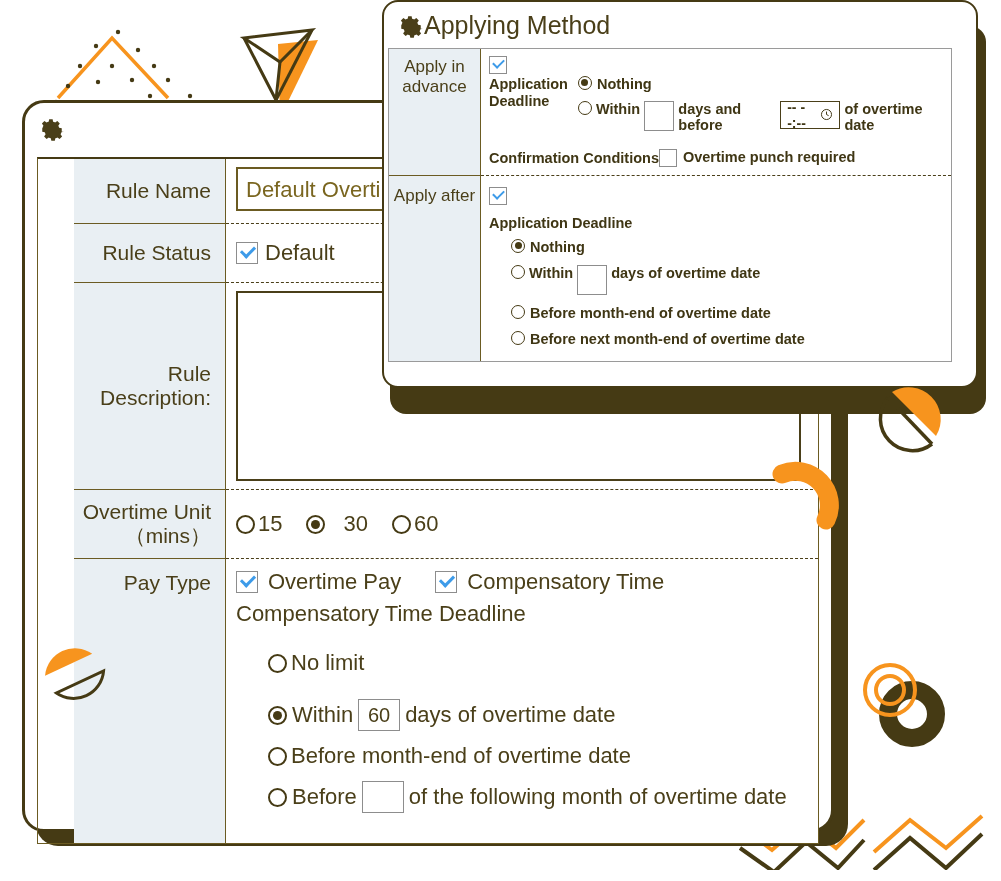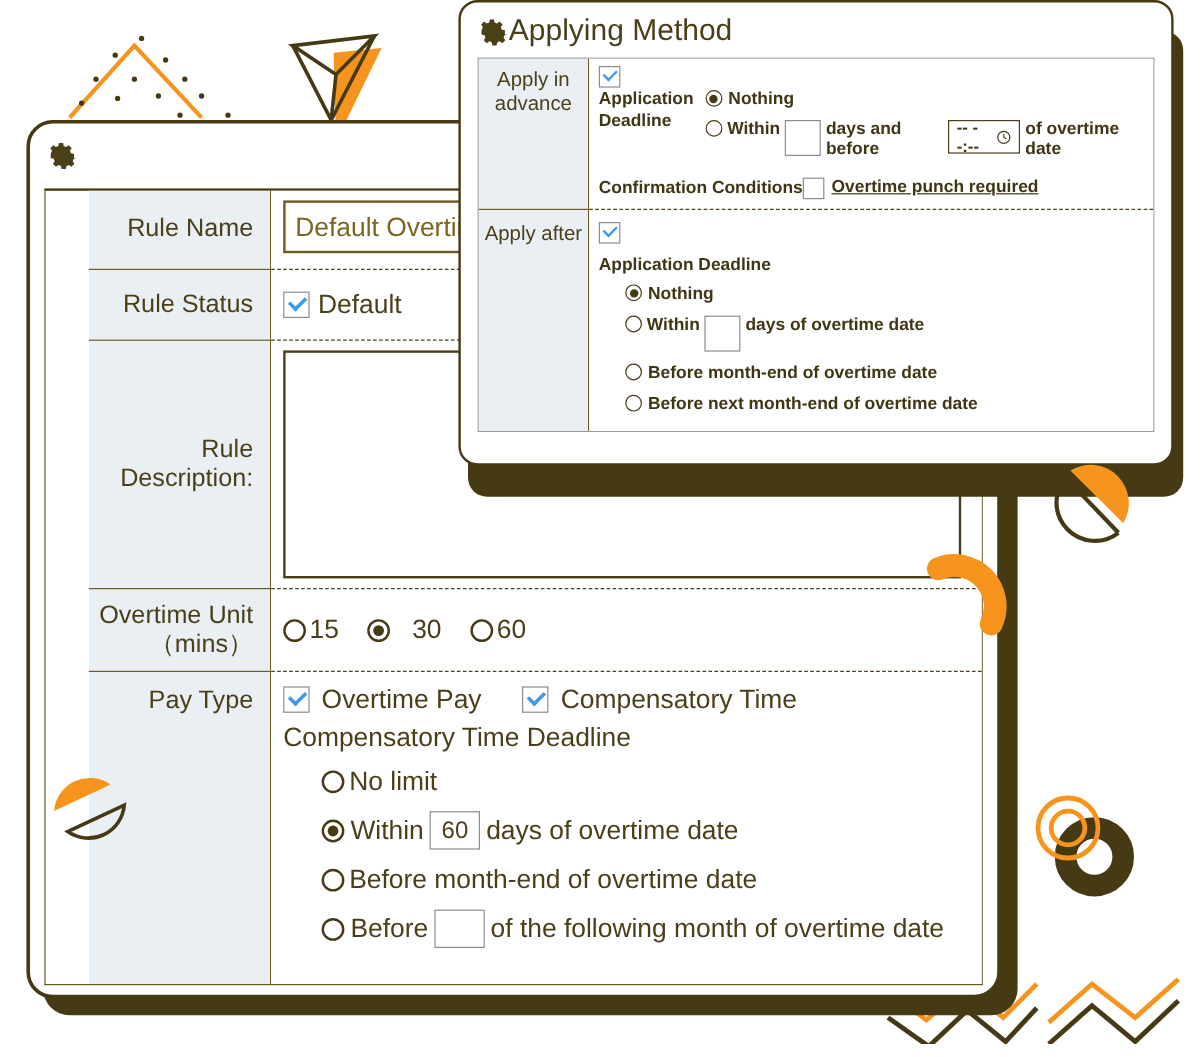--- a/index.html
+++ b/index.html
@@ -175,21 +175,21 @@
     border-radius: 16px;
     z-index: 20;
   }
   .ap-title {
     display:flex; align-items:center; gap:2px;
     padding: 9px 0 6px 14px;
     font-size: 25px;
     color: #4a3f19;
   }
   .ap-table {
-    margin: 2px 14px 0 14px;
+    margin: 2px 14px 0 4px;
     border: 1.2px solid #9a9a9a;
     display:table; width: calc(100% - 28px);
   }
   .ap-row { display:table-row; }
   .ap-lab, .ap-val { display:table-cell; vertical-align: top; }
   .ap-lab {
     width: 92px;
     background:#e9eff3;
     border-right: 1.2px solid #6b5b22;
     text-align:center;
@@ -348,21 +348,21 @@
             <span class="cb checked"></span>
             <span>Overtime Pay</span>
             <span class="gap"></span>
             <span class="cb checked"></span>
             <span>Compensatory Time</span>
           </div>
 
           <div class="subhead">Compensatory Time Deadline</div>
 
           <div class="indent">
-            <div class="optline" style="gap:4px;margin:10px 0;">
+            <div class="optline" style="gap:4px;margin:23px 0;">
               <span class="rd"></span>
               <span>No limit</span>
             </div>
 
             <div class="optline" style="gap:5px;margin:12px 0;">
               <span class="rd sel"></span>
               <span>Within</span>
               <span class="mini-input">60</span>
               <span>days of overtime date</span>
             </div>
@@ -431,21 +431,21 @@
                   </span>
                 </span>
                 <span>of overtime date</span>
               </div>
 
             </div>
           </div>
 
           <div class="ap-flex" style="margin-top:16px;align-items:center;gap:0;">
             <span class="ap-txt">Confirmation Conditions</span>
-            <span class="ap-opt" style="gap:6px;text-decoration:underline;">
+            <span class="ap-opt" style="gap:6px;">
               <span class="cb sm"></span>
               <span>Overtime punch required</span>
             </span>
           </div>
 
         </div>
       </div>
 
       <div class="ap-row">
         <div class="ap-lab" style="padding-top:10px;">Apply after</div>

